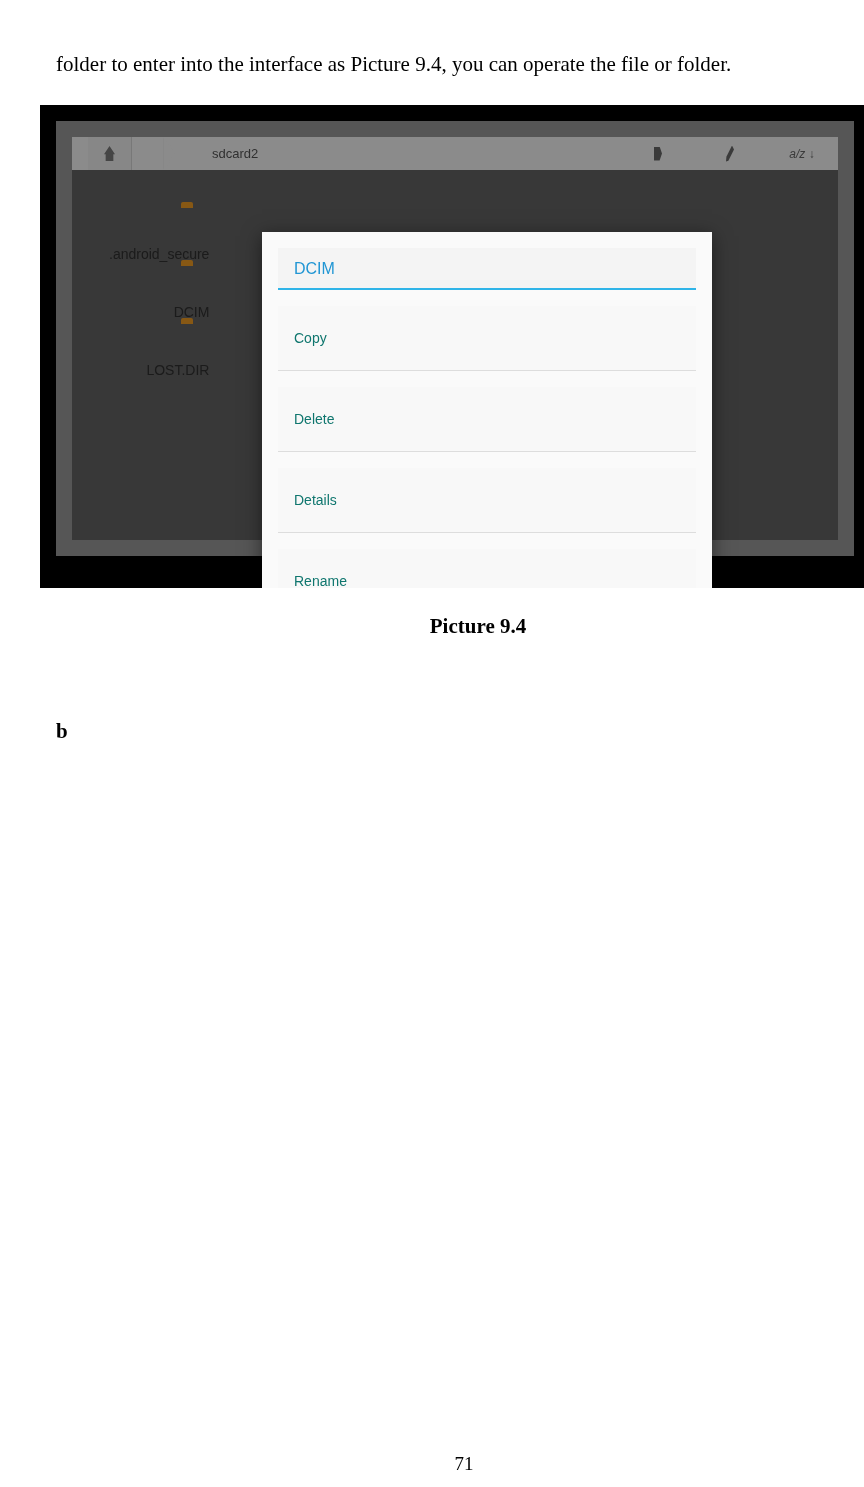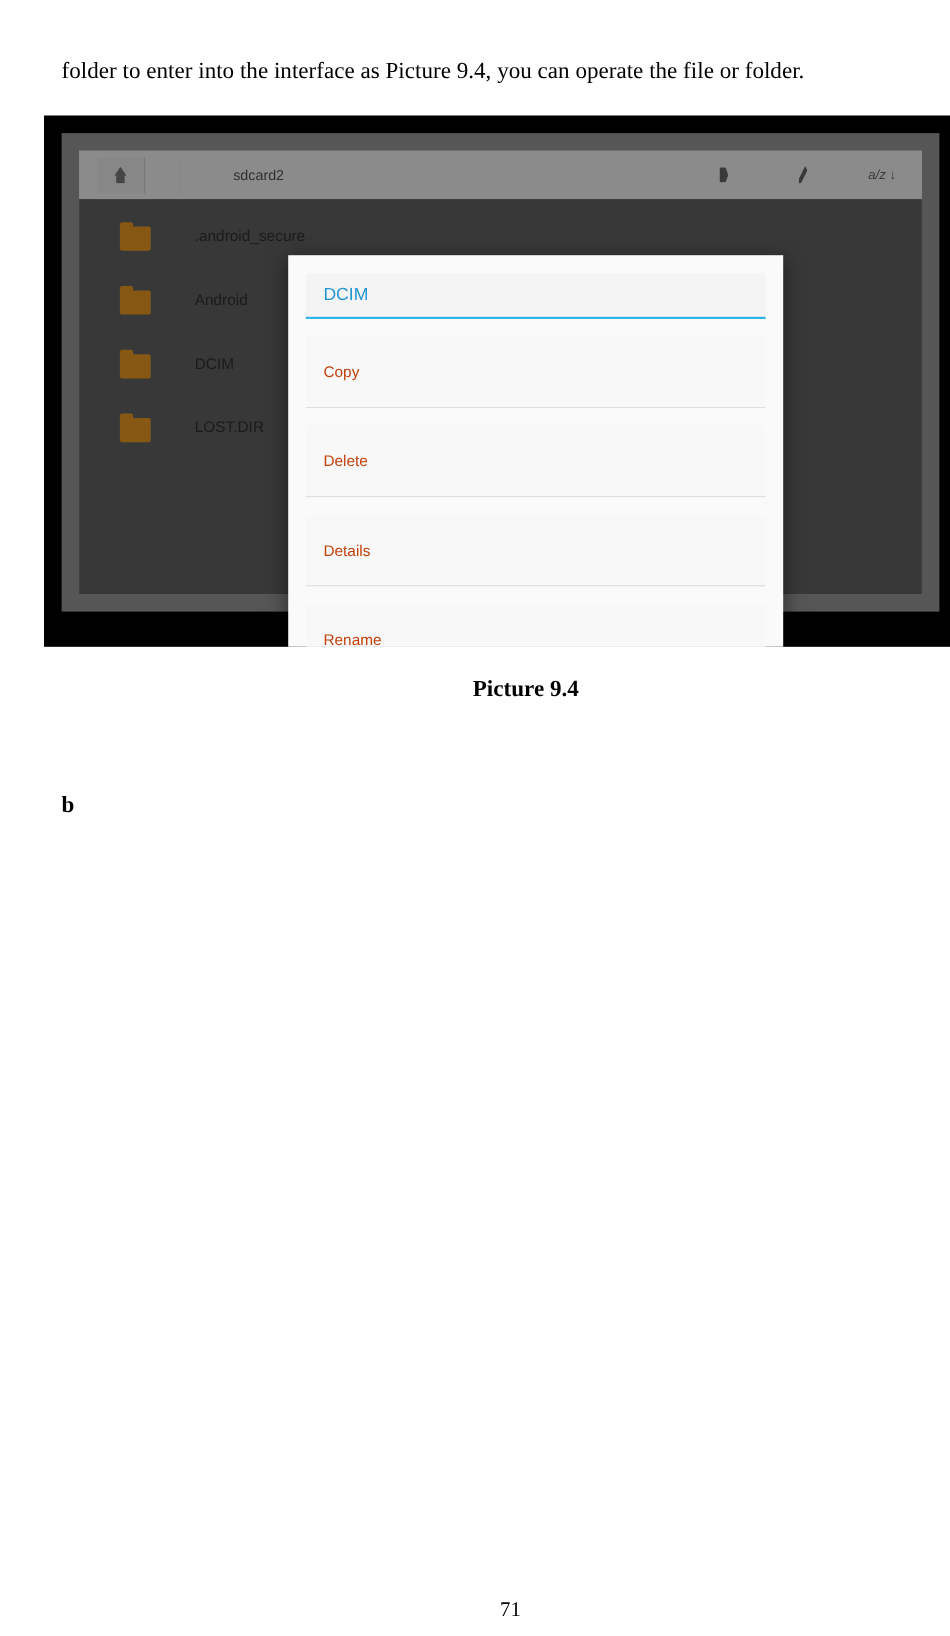--- a/index.html
+++ b/index.html
@@ -30,21 +30,21 @@
       background: #565656;
     }
     .dim-overlay {
       position: absolute;
       top: 0; left: 0; right: 0; bottom: 0;
       background: rgba(0,0,0,0.35);
     }
     .topbar {
       position: absolute;
       top: 0; left: 0; right: 0;
-      height: 44px;
+      height: 33px;
       background: #d6d6d6;
       display: flex;
       align-items: center;
     }
     .home-block {
       width: 44px;
       height: 33px;
       background: #d0d0d0;
       display: flex;
       align-items: center;
@@ -111,23 +111,24 @@
       font-style: italic;
       color: #5a5a5a;
     }
     .file-list {
       position: absolute;
       top: 37px;
       left: 5px;
     }
     .file-row {
       display: flex;
-      align-items: flex-start;
+      align-items: flex-end;
       height: 42px;
       gap: 8px;
+      flex-direction: column;
     }
     .folder-icon {
       width: 28px;
       height: 22px;
       background: #d08820;
       position: relative;
       border-radius: 2px;
     }
     .folder-icon::before {
       content: '';
@@ -157,21 +158,21 @@
       font-family: Arial, sans-serif;
       font-size: 16px;
       color: #2196d4;
       padding: 12px 16px 10px;
       border-bottom: 2px solid #2fb4e8;
       background: #f4f4f4;
     }
     .popup-item {
       font-family: Arial, sans-serif;
       font-size: 14px;
-      color: #c2410c;
+      color: #0f766e;
       padding: 24px 16px;
       border-bottom: 1px solid #ddd;
       background: #f8f8f8;
     }
     .popup-item:last-child { border-bottom: none; }
     .caption {
       text-align: center;
       font-weight: bold;
       font-size: 21px;
       margin-top: 26px;
@@ -215,24 +216,20 @@
       <div class="topbar-icon sort-text">a/z ↓</div>
     </div>
 
     <div class="file-list">
       <div class="file-row">
         <div class="folder-icon"></div>
         <div class="file-name">.android_secure</div>
       </div>
       <div class="file-row">
         <div class="folder-icon"></div>
-        <div class="file-name">Android</div>
-      </div>
-      <div class="file-row">
-        <div class="folder-icon"></div>
         <div class="file-name">DCIM</div>
       </div>
       <div class="file-row">
         <div class="folder-icon"></div>
         <div class="file-name">LOST.DIR</div>
       </div>
     </div>
 
     <div class="dim-overlay"></div>
 

